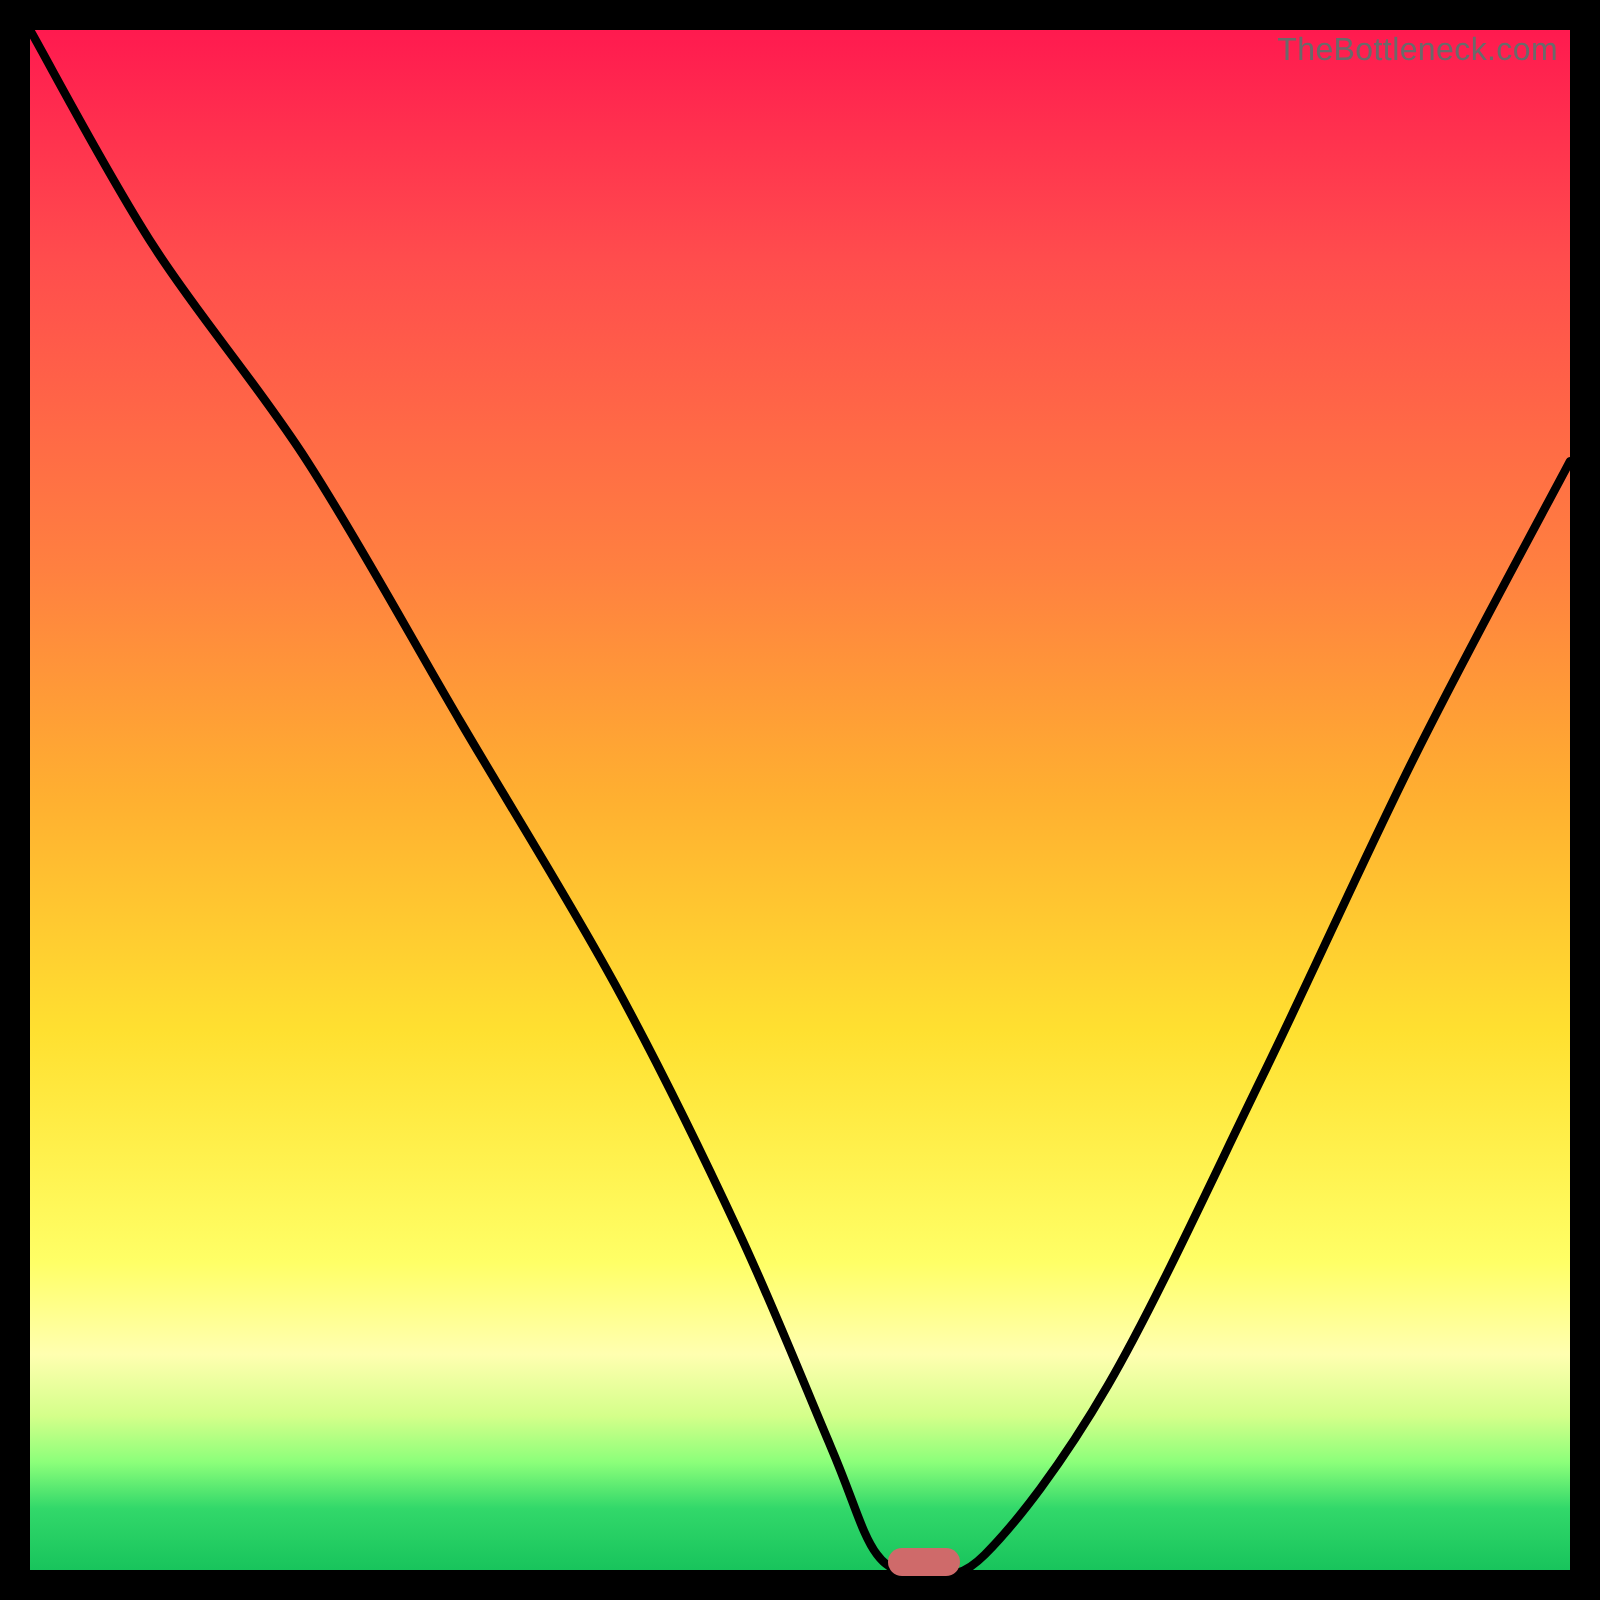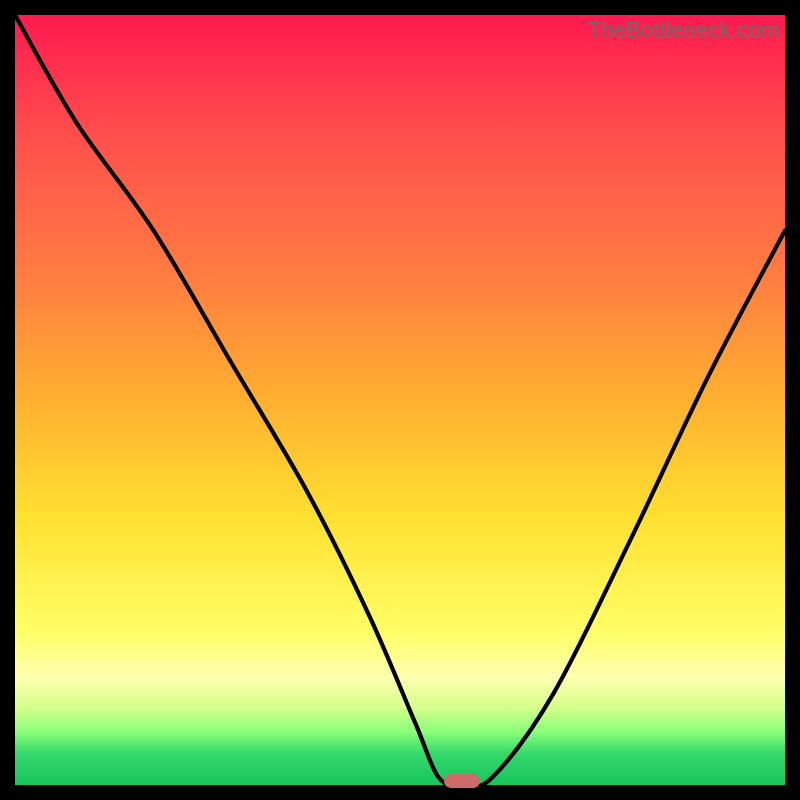--- a/index.html
+++ b/index.html
@@ -36,21 +36,21 @@
       #8cff7a 93%,
       #32d86a 96%,
       #18c45c 100%
     );
   }
   .watermark {
     position: absolute;
     top: 2px;
     right: 6px;
     color: #6a6a6a;
-    font-size: 22px;
+    font-size: 16px;
     font-weight: 500;
     letter-spacing: 0.2px;
     user-select: none;
   }
   svg.curve {
     position: absolute;
     left: 0;
     top: 0;
     width: 770px;
     height: 770px;

